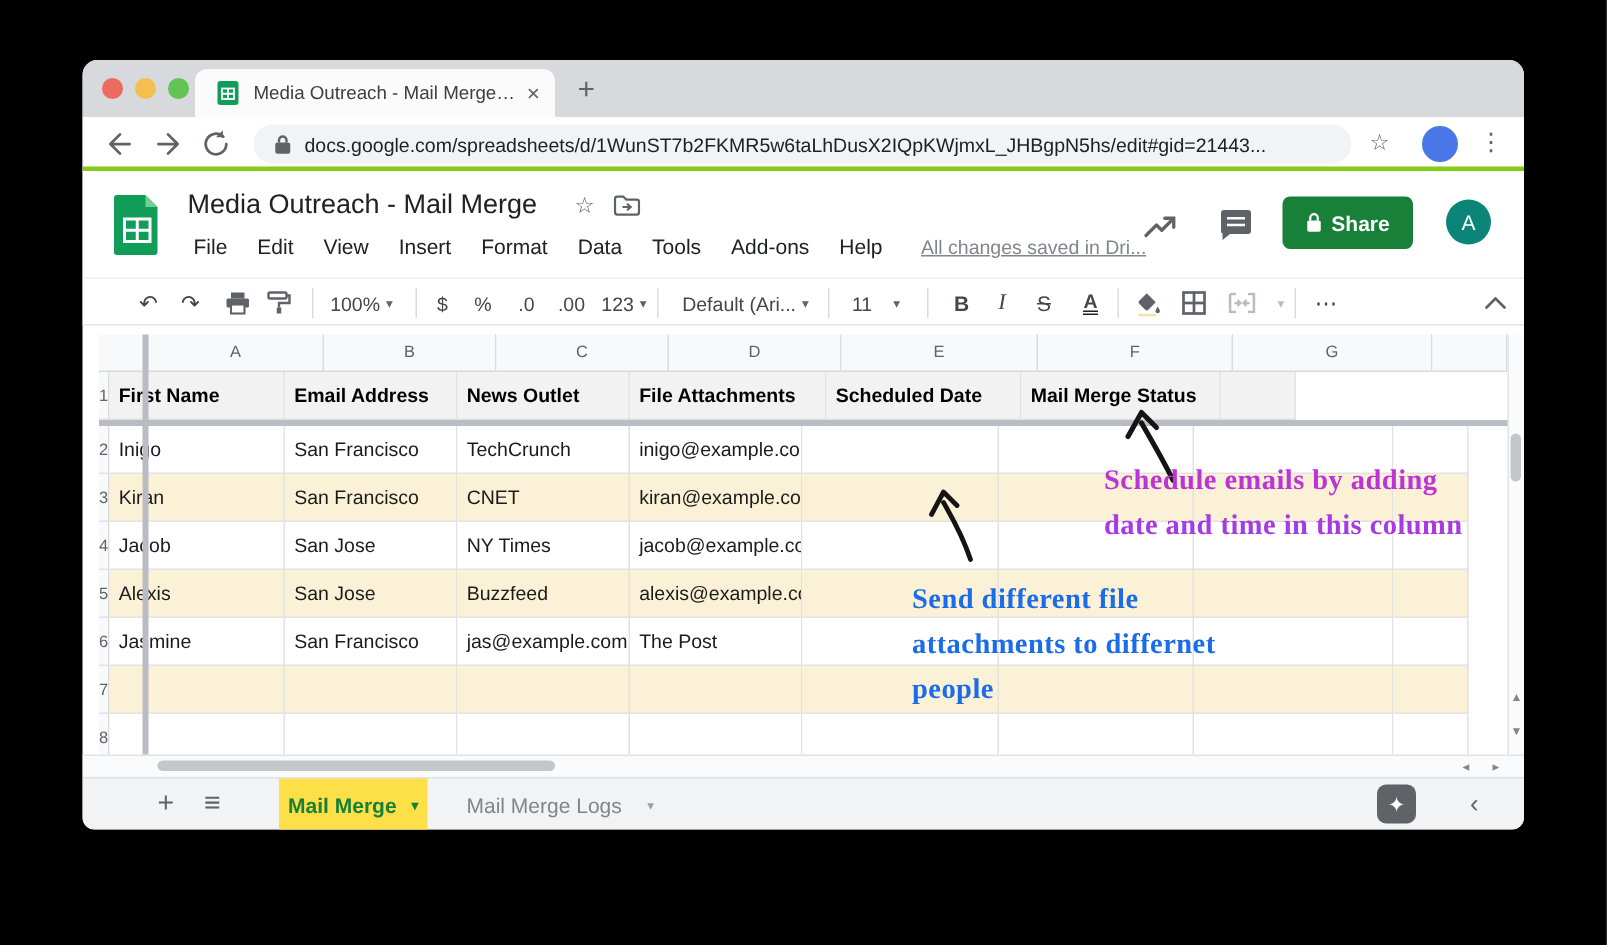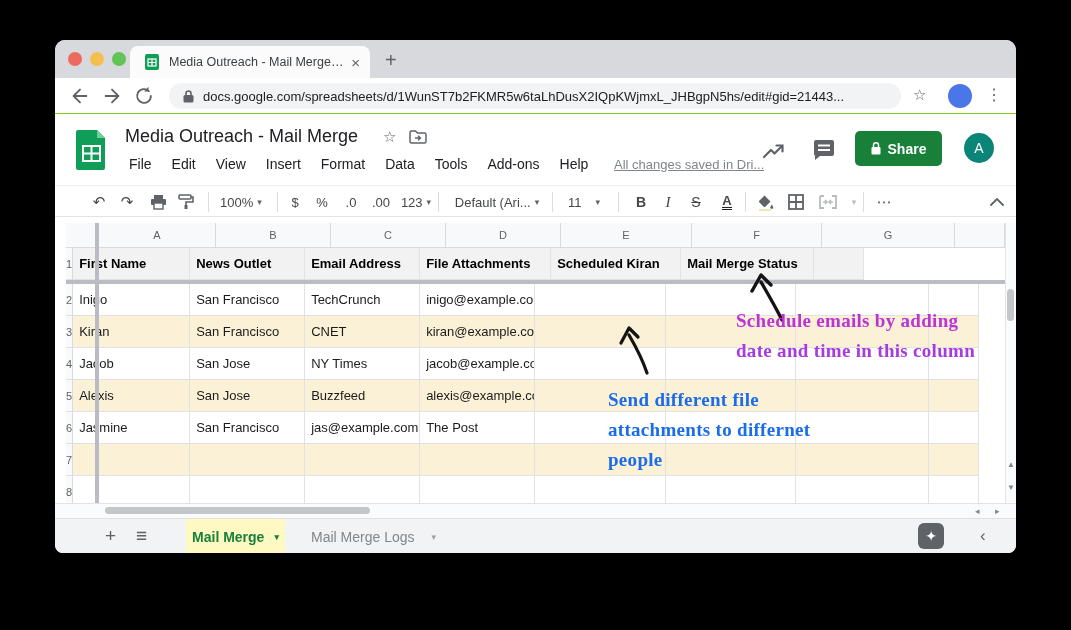--- a/index.html
+++ b/index.html
@@ -16,21 +16,21 @@
   .light.green{left:57px;background:#61c454;}
   .btab{position:absolute;left:75px;top:6px;width:240px;height:32px;background:#fbfbfb;
         border-radius:8px 8px 0 0;display:flex;align-items:center;padding:0 10px 0 14px;}
   .favicon{width:16px;height:16px;flex:0 0 16px;}
   .btab-title{margin-left:9px;font-size:12.5px;color:#3c4043;white-space:nowrap;overflow:hidden;
         text-overflow:ellipsis;flex:1;}
   .btab-close{font-size:15px;color:#5f6368;margin-left:6px;cursor:default;}
   .newtab{position:absolute;left:330px;top:10px;font-size:20px;color:#5f6368;line-height:20px;}
   
   .navbar{position:absolute;left:0;top:38px;width:961px;height:36px;background:#fff;
-          border-bottom:1px solid #84cc16;}
+          border-bottom:3px solid #84cc16;}
   .navicon{position:absolute;top:7px;width:22px;height:22px;color:#5f6368;}
   .urlpill{position:absolute;left:114px;top:5px;width:732px;height:26px;background:#f1f3f4;
            border-radius:13px;display:flex;align-items:center;padding:0 14px;}
   .url-lock{width:11px;height:13px;margin-right:9px;flex:0 0 11px;}
   .url-text{font-size:13px;color:#202124;white-space:nowrap;overflow:hidden;}
   .url-star{position:absolute;left:858px;top:8px;font-size:15px;color:#5f6368;}
   .nav-avatar{position:absolute;left:893px;top:6px;width:24px;height:24px;border-radius:50%;
               background:#4b76e8;}
   .nav-dots{position:absolute;left:931px;top:7px;font-size:16px;color:#5f6368;}
   
@@ -84,21 +84,21 @@
   .vthumb{position:absolute;left:952px;top:249px;width:7px;height:32px;background:#c4c7ca;border-radius:4px;}
   .varrow{position:absolute;left:951px;width:10px;text-align:center;font-size:8px;color:#80868b;}
   .hscroll{position:absolute;left:0px;top:463px;width:961px;height:15px;background:#fafbfc;
            border-top:1px solid #e3e3e3;}
   .hthumb{position:absolute;left:50px;top:467px;width:265px;height:7px;background:#c4c7ca;border-radius:4px;}
   .harrow{position:absolute;top:466px;font-size:9px;color:#80868b;}
   
   .bottombar{position:absolute;left:0;top:478px;width:961px;height:35px;background:#f1f3f4;
              border-top:1px solid #e0e0e0;}
   .bb-icon{position:absolute;top:6px;font-size:19px;color:#5f6368;}
-  .stab-active{position:absolute;left:131px;top:0;width:99px;height:35px;background:#fef9c3;
+  .stab-active{position:absolute;left:131px;top:0;width:99px;height:35px;background:#fde047;
                display:flex;align-items:center;justify-content:center;gap:6px;
                font-size:14px;font-weight:bold;color:#188038;}
   .stab{position:absolute;left:256px;top:0;height:35px;display:flex;align-items:center;gap:13px;
         font-size:14px;color:#80868b;}
   .explore{position:absolute;left:863px;top:4px;width:26px;height:26px;background:#5f6368;
            border-radius:6px;color:#fff;font-size:14px;display:flex;align-items:center;justify-content:center;}
   .bb-chevron{position:absolute;left:925px;top:7px;font-size:17px;color:#5f6368;}
   
   .note{position:absolute;font-family:Liberation Serif, serif;font-weight:bold;font-size:19px;
         letter-spacing:.3px;line-height:30px;white-space:nowrap;z-index:8;}
@@ -285,24 +285,24 @@
     <div class="hcell wD">D</div>
     <div class="hcell wE">E</div>
     <div class="hcell wF">F</div>
     <div class="hcell wG">G</div>
     <div class="hcell wH"></div>
   </div>
 
   <div class="grid-row" style="top:208px">
     <div class="rn">1</div>
     <div class="cell hdrcell wA">First Name</div>
+    <div class="cell hdrcell wD">Email Address</div>
     <div class="cell hdrcell wC">News Outlet</div>
-    <div class="cell hdrcell wD">Email Address</div>
     <div class="cell hdrcell wE">File Attachments</div>
-    <div class="cell hdrcell wF">Scheduled Kiran</div>
+    <div class="cell hdrcell wF">Scheduled Date</div>
     <div class="cell hdrcell wG">Mail Merge Status</div>
     <div class="cell hdrcell wH"></div>
   </div>
 
   <div class="fbar-h"></div>
 
   <div class="grid-row" style="top:244px">
     <div class="rn">2</div>
     <div class="cell wA">Inigo</div>
     <div class="cell wB">San Francisco</div>

